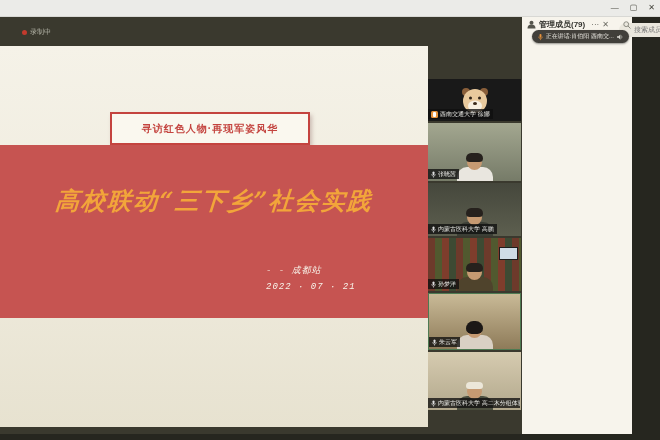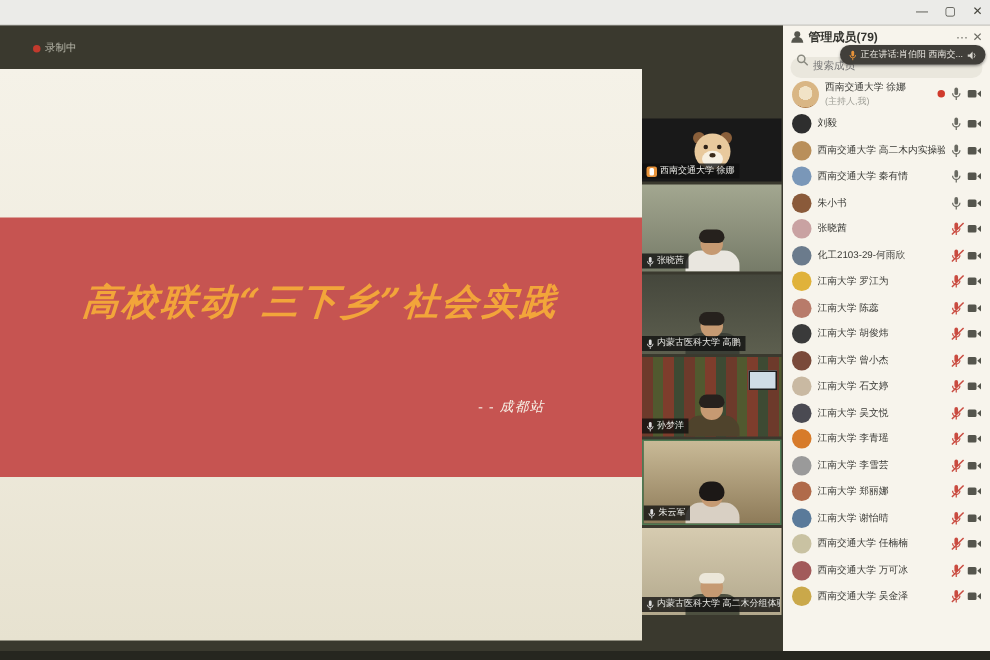--- a/index.html
+++ b/index.html
@@ -25,23 +25,23 @@
          background:linear-gradient(180deg,#f5f2e8 0%,#efebdd 55%,#e7e2d0 100%)}
   .banner{position:absolute;background:#faf8ef;border:2px solid #c4443f;
           box-shadow:2px 3px 4px rgba(90,40,40,.25);display:flex;align-items:center;justify-content:center}
   .banner-top{left:110px;top:66px;width:196px;height:29px}
   .banner-bottom{left:110px;top:277px;width:202px;height:29px}
   .banner span{color:#c4443f;font-size:10px;font-weight:bold;letter-spacing:1px;white-space:nowrap}
   .red-band{position:absolute;left:0;top:99px;width:428px;height:173px;background:#c65451}
   .slide-title{position:absolute;left:0;width:100%;top:40px;text-align:center;
                font-family:"DejaVu Serif",serif;font-style:italic;font-weight:bold;
                font-size:24px;color:#f2a53a;letter-spacing:2px;transform:skewX(-4deg);white-space:nowrap}
-  .station{position:absolute;right:12px;top:118px;width:150px;text-align:center;
+  .station{position:absolute;right:12px;top:118px;width:150px;text-align:left;
            color:#f8f4ea;font-size:9px;font-style:italic;line-height:1.8;
-           font-family:Liberation Serif, serif;letter-spacing:1px}
+           font-family:Liberation Mono, monospace;letter-spacing:1px}
 
   
   .video-strip{position:absolute;left:428px;top:62px;width:93px;display:flex;
                flex-direction:column;gap:2px;z-index:4}
   .thumb{position:relative;height:53px;background:#333;overflow:hidden;flex:none}
   .thumb.t1{height:42px;background:#191919;display:flex;align-items:center;justify-content:center}
   .thumb.t2{height:58px;background:linear-gradient(180deg,#a3a790,#767b68)}
   .thumb.t3{background:linear-gradient(180deg,#45473c,#5d5f4f)}
   .thumb.t4{background:repeating-linear-gradient(90deg,#6d3a2b 0 7px,#51592f 7px 14px,#7e3d2c 14px 21px,#3d4a33 21px 28px)}
   .thumb.t4::after{content:'';position:absolute;right:3px;top:9px;width:17px;height:11px;
@@ -58,21 +58,21 @@
   .t6 .head::before{height:7px;background:#ece7d9}.t6 .body{background:#4d5040}
   .thumb-label{position:absolute;left:0;bottom:2px;display:flex;align-items:center;gap:2px;
                background:rgba(15,15,15,.78);color:#e8e8e4;font-size:6px;line-height:8px;
                padding:1px 3px;max-width:86px;white-space:nowrap;overflow:hidden;z-index:2}
   .hand-icon{width:7px;height:7px;background:#e8933a;border-radius:1.5px;position:relative;flex:none}
   .hand-icon::before{content:'';position:absolute;left:2px;top:1px;width:3px;height:5px;
                      background:#fff;border-radius:1px}
   .mini-mic{flex:none;display:inline-flex;color:#ddd}
 
   
-  .panel{width:138px;background:#f7f4ec;position:relative;display:flex;flex-direction:column;flex:none}
+  .panel{width:110px;background:#f7f4ec;position:relative;display:flex;flex:none}
   .p-header{display:flex;align-items:center;height:15px;padding:0 5px;gap:3px;flex:none}
   .p-title{font-size:8px;font-weight:bold;color:#33332e;white-space:nowrap}
   .p-header .sp{flex:1}
   .p-more,.p-close{font-size:8px;color:#6a6a62;line-height:10px}
   .member-icon{display:inline-flex;color:#55554d}
   .p-search{margin:1px 5px 2px;position:relative;height:14px;flex:none}
   .p-search input{width:100%;height:14px;border:none;background:#eae7dd;border-radius:7px;
         font-size:7px;padding:0 4px 0 15px;color:#333;box-sizing:border-box;outline:none;
         font-family:"Liberation Sans",sans-serif}
   .search-icon{position:absolute;left:4px;top:3px;color:#8a8a80;display:inline-flex}
@@ -112,24 +112,28 @@
 <div class="main">
 
   <div class="stage">
 
     <div class="rec">
       <span class="rec-dot"></span>
       <span>录制中</span>
     </div>
 
     <div class="slide">
+      <div class="banner banner-top">
+        <span>寻访红色人物·再现军姿风华</span>
+      </div>
       <div class="red-band">
         <div class="slide-title">高校联动“三下乡”社会实践</div>
         <div class="station">
           <div>- - 成都站</div>
+          <div>2022 · 07 · 21</div>
         </div>
       </div>
     </div>
 
     <div class="video-strip">
 
       <div class="thumb t1">
         <svg width="30" height="30" viewBox="0 0 30 30">
           <circle cx="6" cy="7" r="4" fill="#8a5f3a"></circle>
             <circle cx="24" cy="7" r="4" fill="#8a5f3a"></circle>

